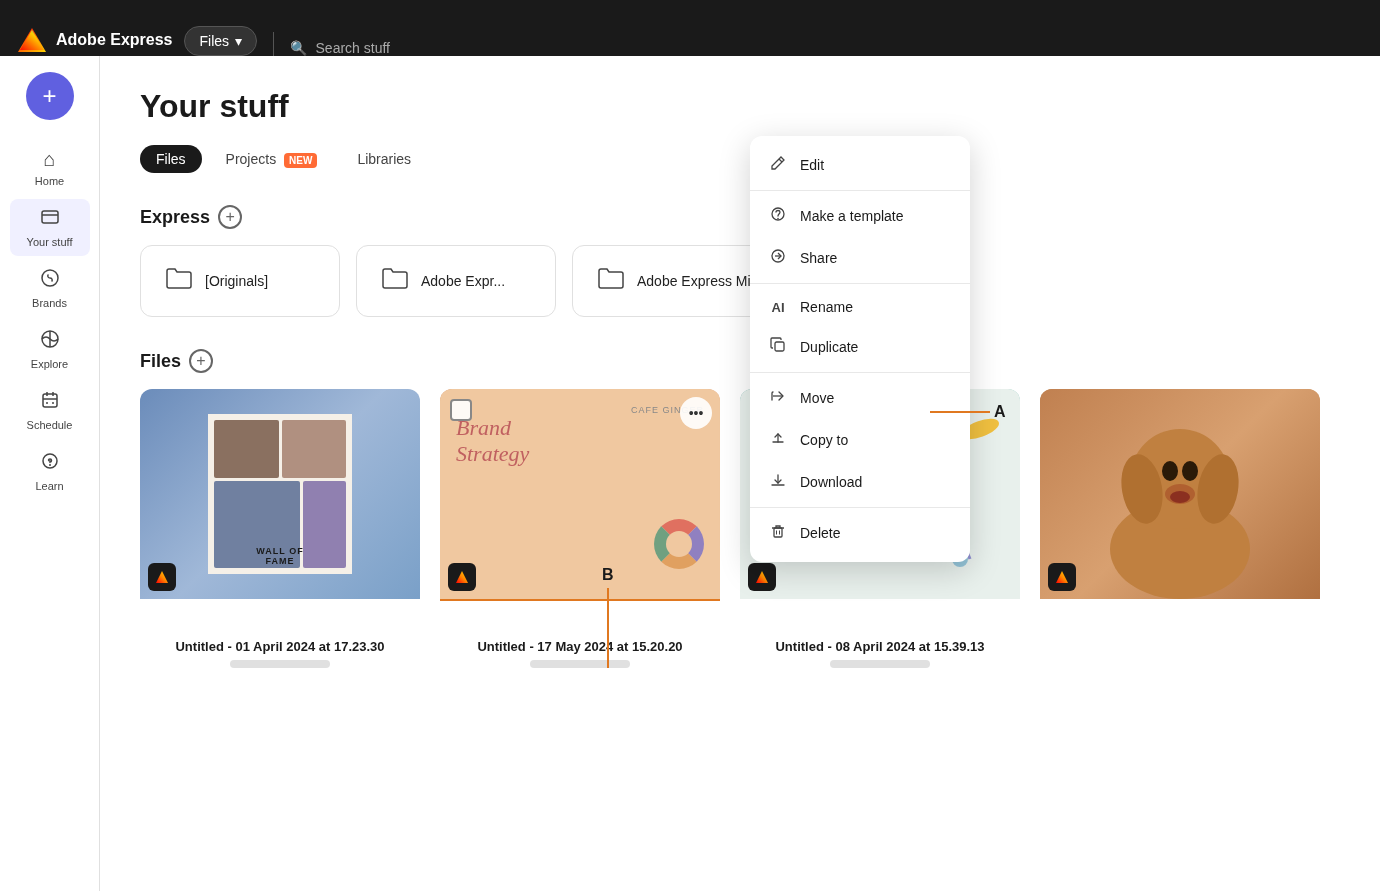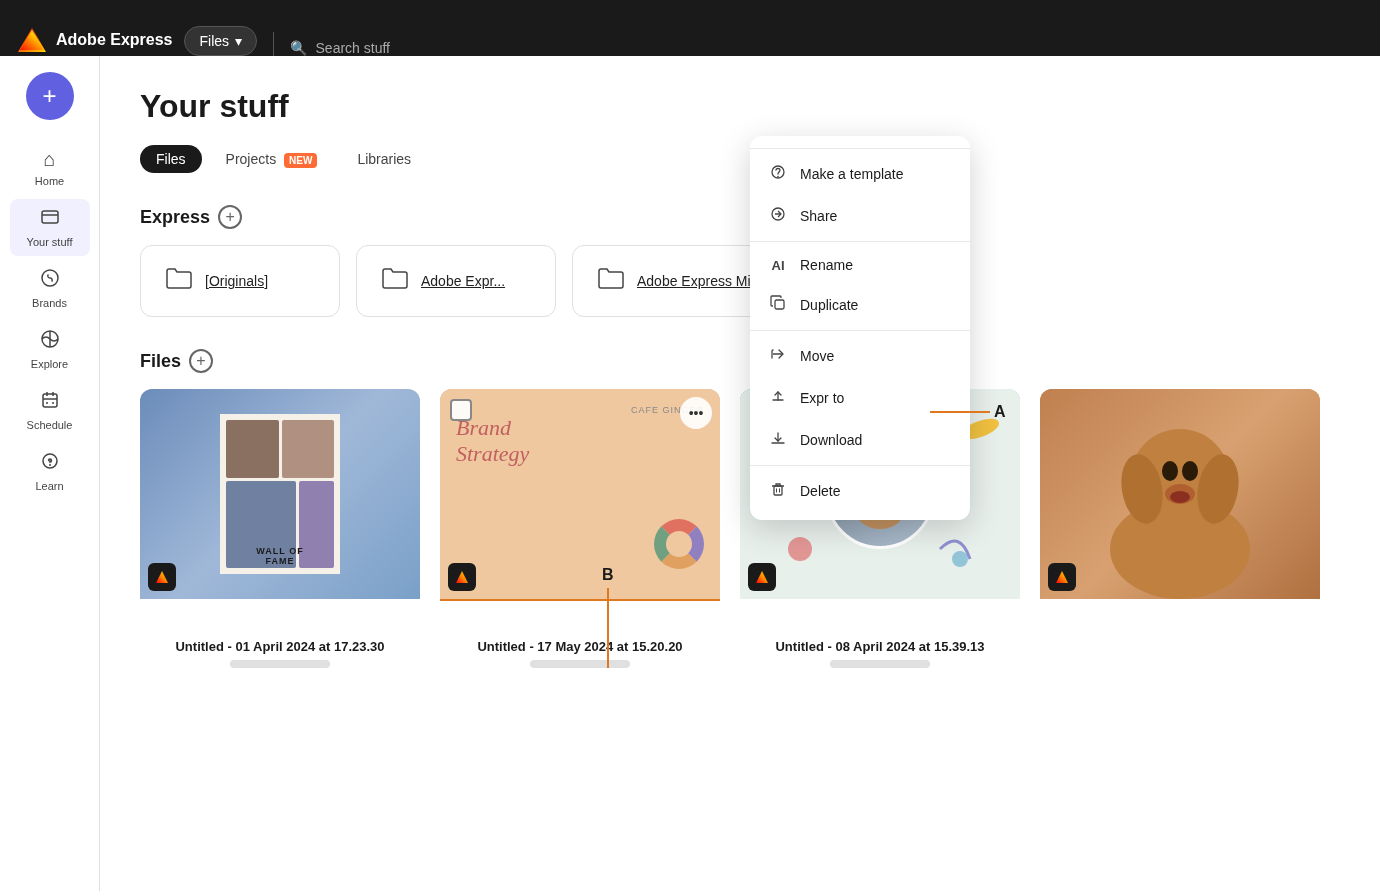--- a/index.html
+++ b/index.html
@@ -188,21 +188,21 @@
       border: 1px solid #e0e0e0;
       border-radius: 12px;
       padding: 20px 24px;
       display: flex;
       align-items: center;
       gap: 12px;
       cursor: pointer;
       min-width: 200px;
     }
     .folder-icon { font-size: 24px; color: #444; }
-    .folder-name { font-size: 14px; font-weight: 500; color: #222; text-decoration: underline; }
+    .folder-name { font-size: 14px; font-weight: 500; color: #222; }
 
     
     .files-grid {
       display: flex;
       gap: 20px;
     }
     .file-card {
       width: 280px;
       border-radius: 12px;
       overflow: hidden;
@@ -545,21 +545,21 @@
       <div class="section-add-btn">
         <span>+</span>
       </div>
     </div>
     <div class="files-grid">
 
       <div class="file-card">
         <div class="file-card-thumb thumb-1">
           <div style="width:100%;height:100%;display:flex;align-items:center;justify-content:center;position:relative;">
 
-            <div style="background:#f5f0e8;width:120px;height:160px;padding:6px;display:flex;flex-direction:column;gap:3px;position:relative;">
+            <div style="background:#f5f0e8;width:144px;height:160px;padding:6px;display:flex;flex-direction:column;gap:3px;position:relative;">
               <div style="display:flex;gap:3px;flex:1;">
                 <div style="flex:1;background:#8a7060;border-radius:2px;"></div>
                 <div style="flex:1;background:#b09080;border-radius:2px;"></div>
               </div>
               <div style="display:flex;gap:3px;flex:1.5;">
                 <div style="flex:2;background:#7080a0;border-radius:2px;"></div>
                 <div style="flex:1;background:#9080b0;border-radius:2px;"></div>
               </div>
               <div style="position:absolute;bottom:8px;left:0;right:0;text-align:center;font-size:9px;font-weight:900;color:#1a1a1a;letter-spacing:1px;">WALL OF<br>FAME</div>
             </div>
@@ -685,20 +685,29 @@
                 </defs>
             </svg>
           </div>
         </div>
       </div>
 
     </div>
 
     <div class="context-menu">
 
+      <div class="context-menu-item">
+        <span class="context-menu-icon">
+          <svg width="16" height="16" viewBox="0 0 16 16" fill="none">
+            <path d="M11 2 L14 5 L5 14 L2 14 L2 11 Z" stroke="#444" stroke-width="1.3" fill="none"></path>
+            <line x1="9" y1="4" x2="12" y2="7" stroke="#444" stroke-width="1.3"></line>
+          </svg>
+        </span>
+        <span>Edit</span>
+      </div>
       <div class="context-menu-divider"></div>
 
       <div class="context-menu-item">
         <span class="context-menu-icon">
           <svg width="16" height="16" viewBox="0 0 16 16" fill="none">
             <circle cx="8" cy="8" r="6" stroke="#444" stroke-width="1.3" fill="none"></circle>
             <path d="M6 6 C6 4 10 4 10 6 C10 8 8 8 8 10" stroke="#444" stroke-width="1.3" fill="none" stroke-linecap="round"></path>
             <circle cx="8" cy="12.5" r="0.8" fill="#444"></circle>
           </svg>
         </span>
@@ -745,21 +754,21 @@
       </div>
 
       <div class="context-menu-item">
         <span class="context-menu-icon">
           <svg width="16" height="16" viewBox="0 0 16 16" fill="none">
             <path d="M8 12 L8 4" stroke="#444" stroke-width="1.3" stroke-linecap="round"></path>
             <path d="M5 7 L8 4 L11 7" stroke="#444" stroke-width="1.3" fill="none" stroke-linecap="round" stroke-linejoin="round"></path>
             <path d="M3 12 L13 12" stroke="#444" stroke-width="1.3" stroke-linecap="round"></path>
           </svg>
         </span>
-        <span>Expr to</span>
+        <span>Copy to</span>
       </div>
 
       <div class="context-menu-item">
         <span class="context-menu-icon">
           <svg width="16" height="16" viewBox="0 0 16 16" fill="none">
             <path d="M8 3 L8 11" stroke="#444" stroke-width="1.3" stroke-linecap="round"></path>
             <path d="M5 8 L8 11 L11 8" stroke="#444" stroke-width="1.3" fill="none" stroke-linecap="round" stroke-linejoin="round"></path>
             <path d="M2 13 L14 13" stroke="#444" stroke-width="1.3" stroke-linecap="round"></path>
           </svg>
         </span>

